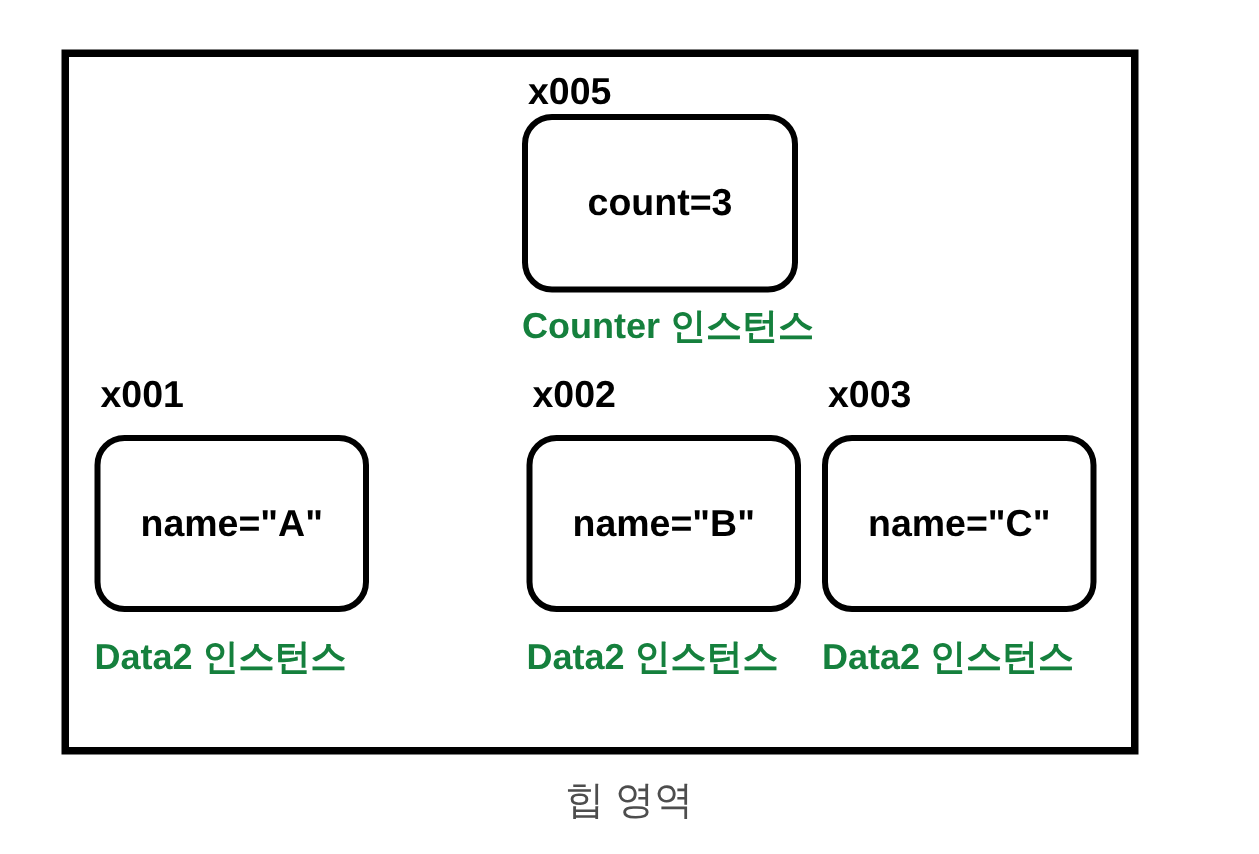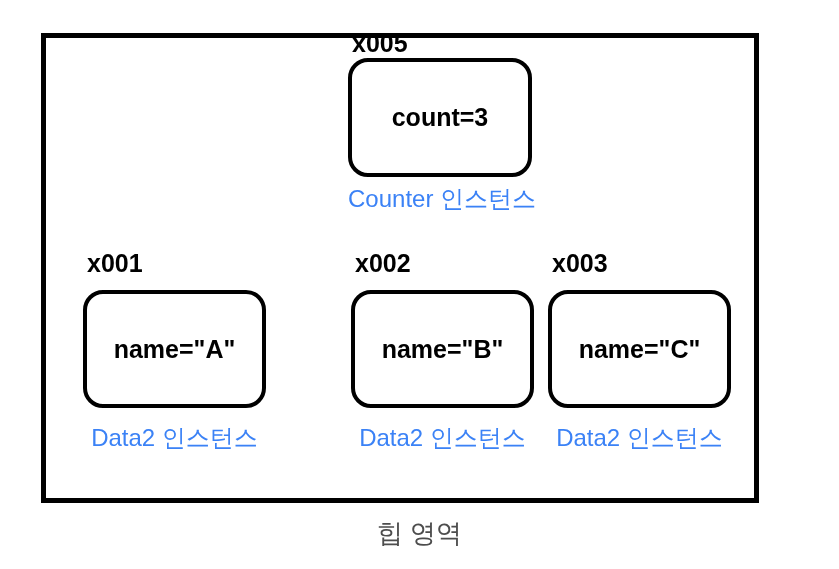--- a/index.html
+++ b/index.html
@@ -48,35 +48,34 @@
     align-items: center;
     justify-content: center;
   }
   .node-text {
     font-size: 25px;
     font-weight: 700;
     color: #000000;
     white-space: nowrap;
   }
   .caption {
-    text-align: center;
     font-size: 24px;
-    font-weight: 400;
-    color: #3b82f6;
+    font-weight: 700;
+    color: #15803d;
     white-space: nowrap;
   }
   
-  .g-counter { left: 308px; top: 28px; width: 184px; padding-left: 40px; }
+  .g-counter { left: 308px; top: 46px; width: 184px; padding-left: 40px; }
   .g-counter .node { height: 119px; margin-top: 0; text-align: center; }
   .g-counter .caption { margin-top: 6px; }
   
   .g-data { top: 248px; width: 183px; }
   .g-data .node { height: 118px; margin-top: 12px; }
   .g-data .caption { margin-top: 14px; }
-  .g-d1 { left: 83px; }
+  .g-d1 { left: 63px; }
   .g-d2 { left: 313px; padding-left: 38px; }
   .g-d3 { left: 548px; }
   .heap-label {
     position: absolute;
     left: 0;
     top: 516px;
     width: 100%;
     text-align: center;
     font-size: 26px;
     font-weight: 400;

